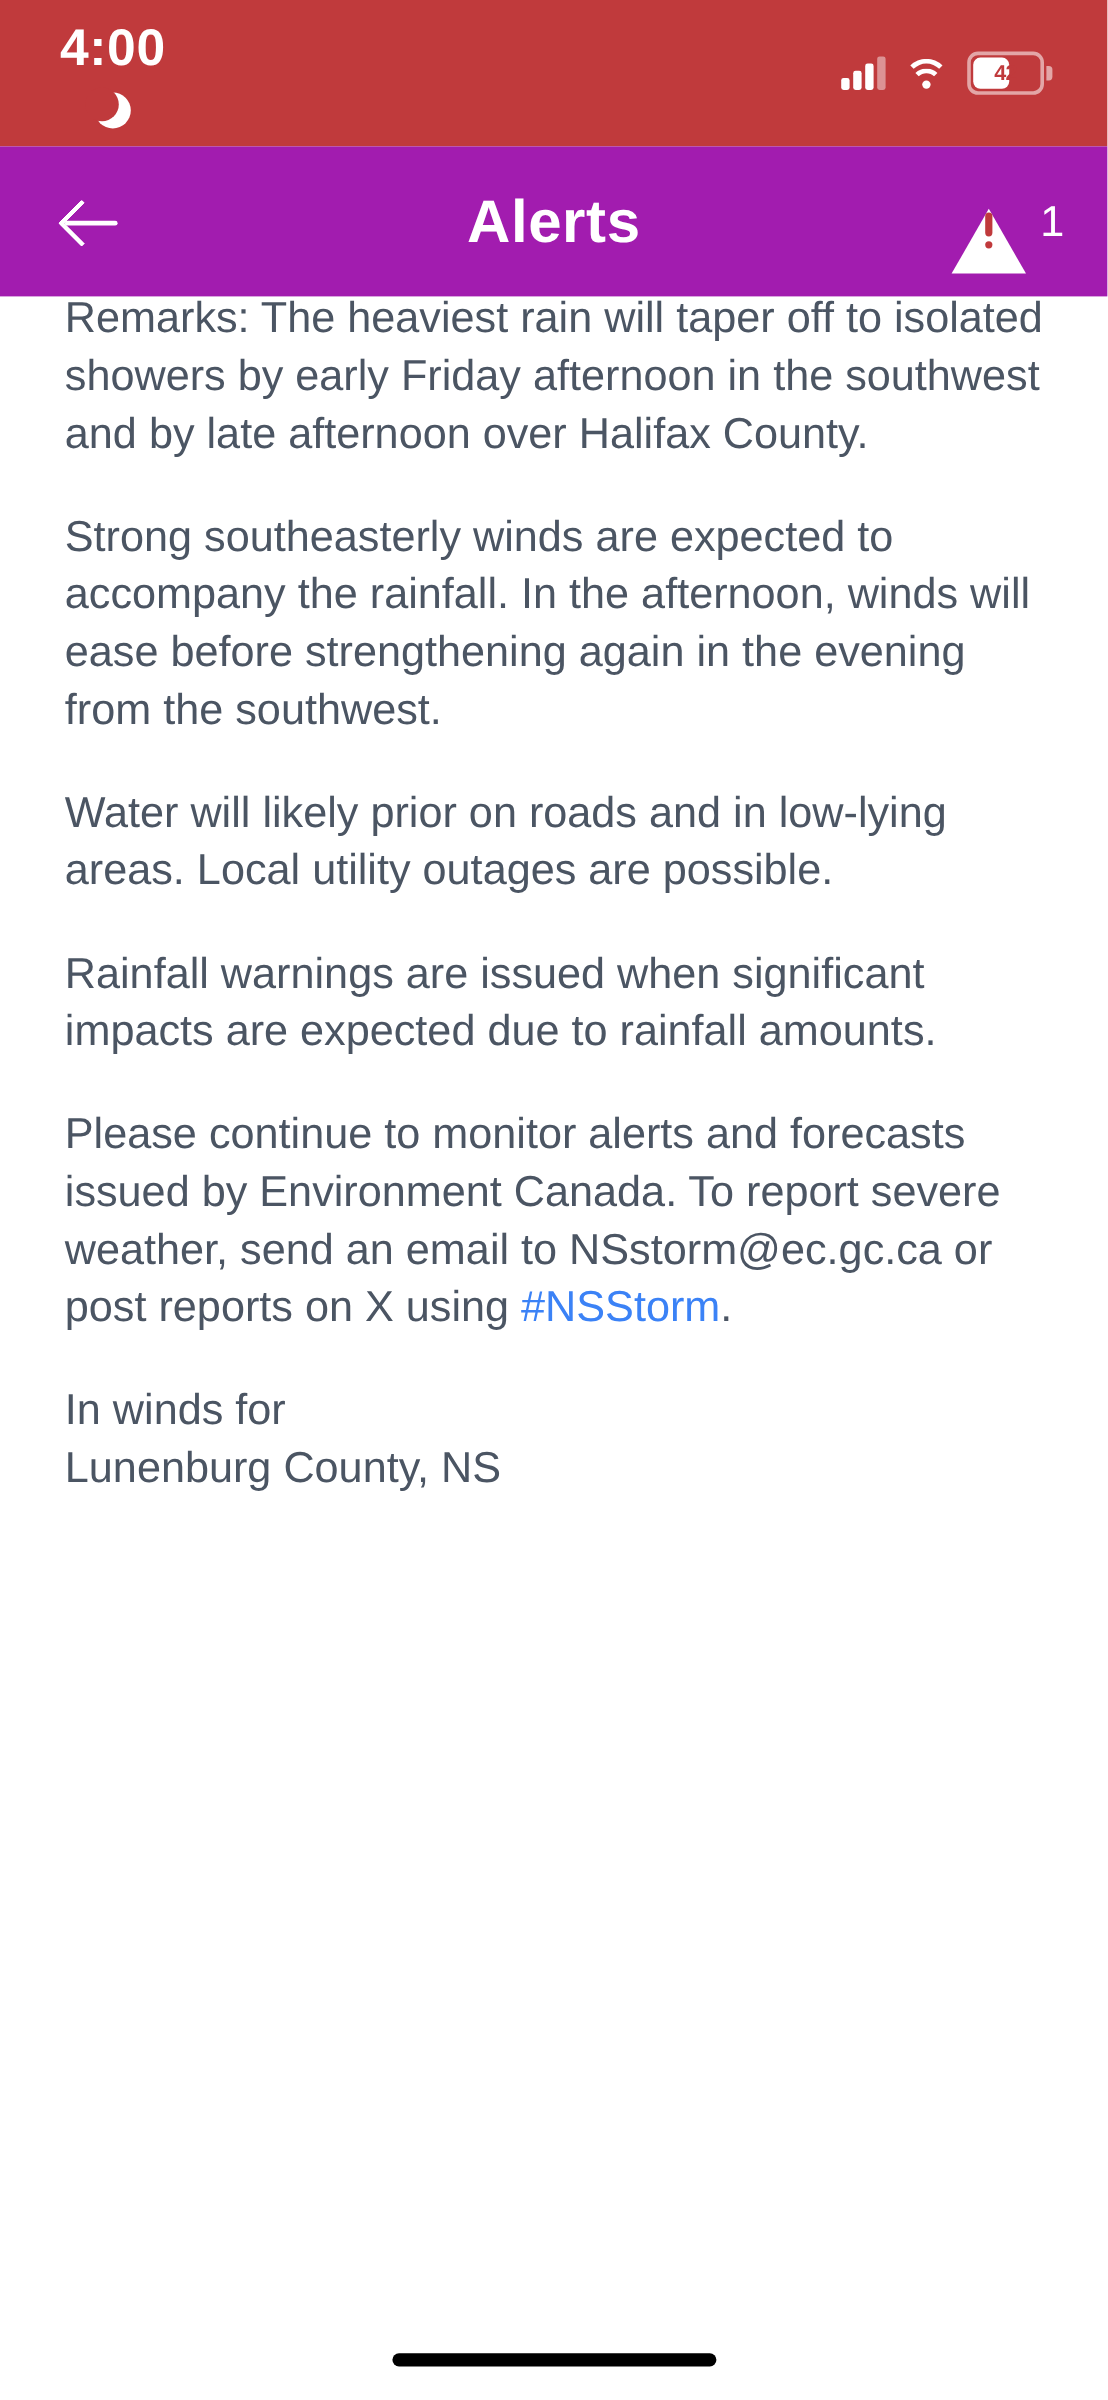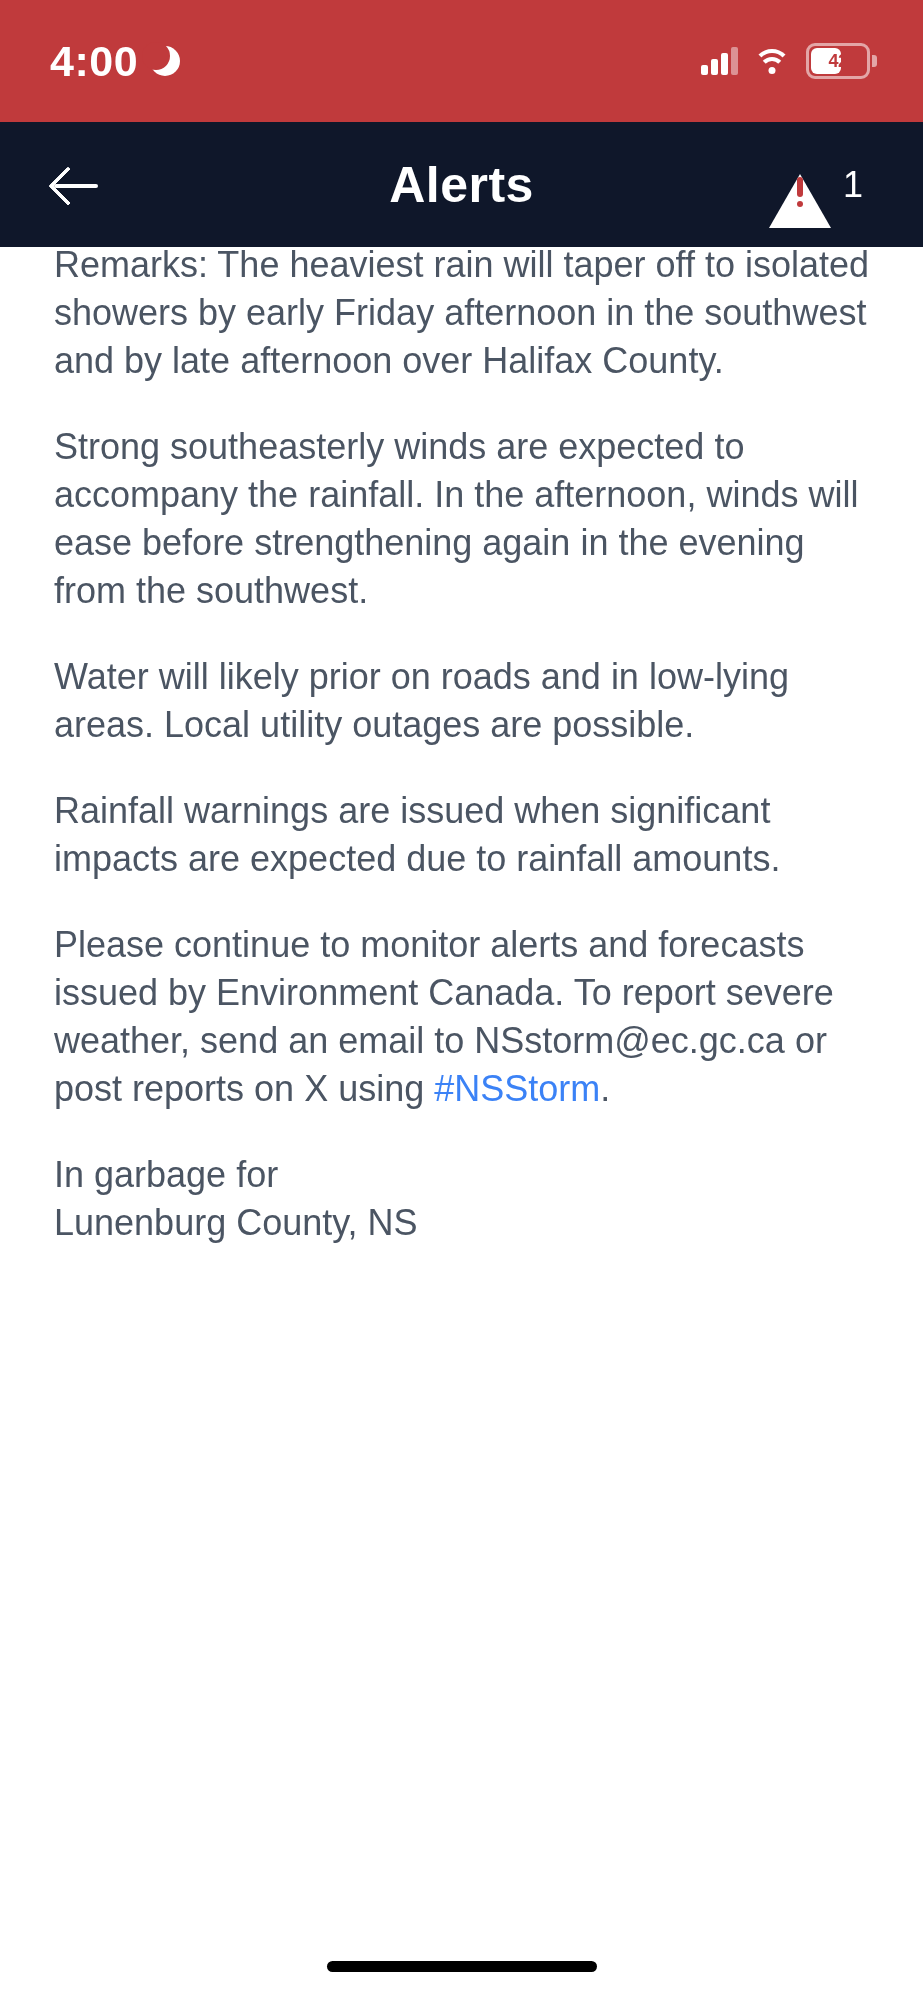--- a/index.html
+++ b/index.html
@@ -24,20 +24,21 @@
     align-items: center;
     justify-content: space-between;
     padding: 0 46px 0 50px;
     box-sizing: border-box;
     color: #ffffff;
   }
   .status-left {
     display: flex;
     align-items: center;
     gap: 12px;
+    flex-direction: column;
   }
   .status-time {
     font-size: 43px;
     font-weight: bold;
     letter-spacing: 0.5px;
   }
   .moon-icon {
     width: 30px;
     height: 30px;
     position: relative;
@@ -147,24 +148,24 @@
     width: 5px;
     height: 12px;
     background: rgba(255,255,255,0.55);
     border-radius: 0 3px 3px 0;
     margin-left: 2px;
   }
 
   
   .nav-bar {
     height: 125px;
-    background: #0f172a;
-    display: flex;
-    align-items: center;
-    padding: 0 60px 0 40px;
+    background: #a21caf;
+    display: flex;
+    align-items: center;
+    padding: 0 36px 0 40px;
     box-sizing: border-box;
     position: relative;
   }
   .back-button {
     width: 70px;
     height: 70px;
     display: flex;
     align-items: center;
     justify-content: center;
     cursor: pointer;
@@ -333,17 +334,17 @@
     <span class="alert-count">1</span>
   </div>
 </div>
 
 <div class="content">
   <p class="first">Remarks: The heaviest rain will taper off to isolated showers by early Friday afternoon in the southwest and by late afternoon over Halifax County.</p>
   <p>Strong southeasterly winds are expected to accompany the rainfall. In the afternoon, winds will ease before strengthening again in the evening from the southwest.</p>
   <p>Water will likely prior on roads and in low-lying areas. Local utility outages are possible.</p>
   <p>Rainfall warnings are issued when significant impacts are expected due to rainfall amounts.</p>
   <p><span>Please continue to monitor alerts and forecasts issued by Environment Canada. To report severe weather, send an email to NSstorm@ec.gc.ca or post reports on X using </span><span class="hashtag">#NSStorm</span><span>.</span></p>
-  <p class="tight">In garbage for</p>
+  <p class="tight">In winds for</p>
   <p class="in-effect">Lunenburg County, NS</p>
 </div>
 
 <div class="home-indicator"></div>
 
 </body></html>

